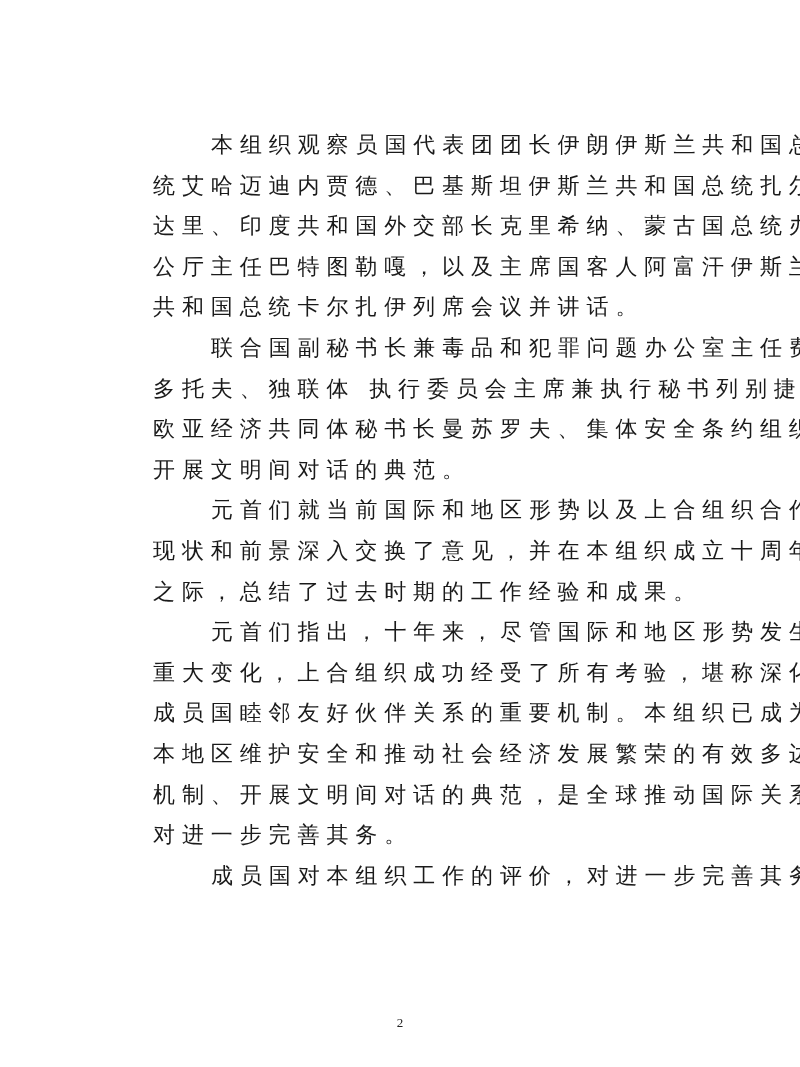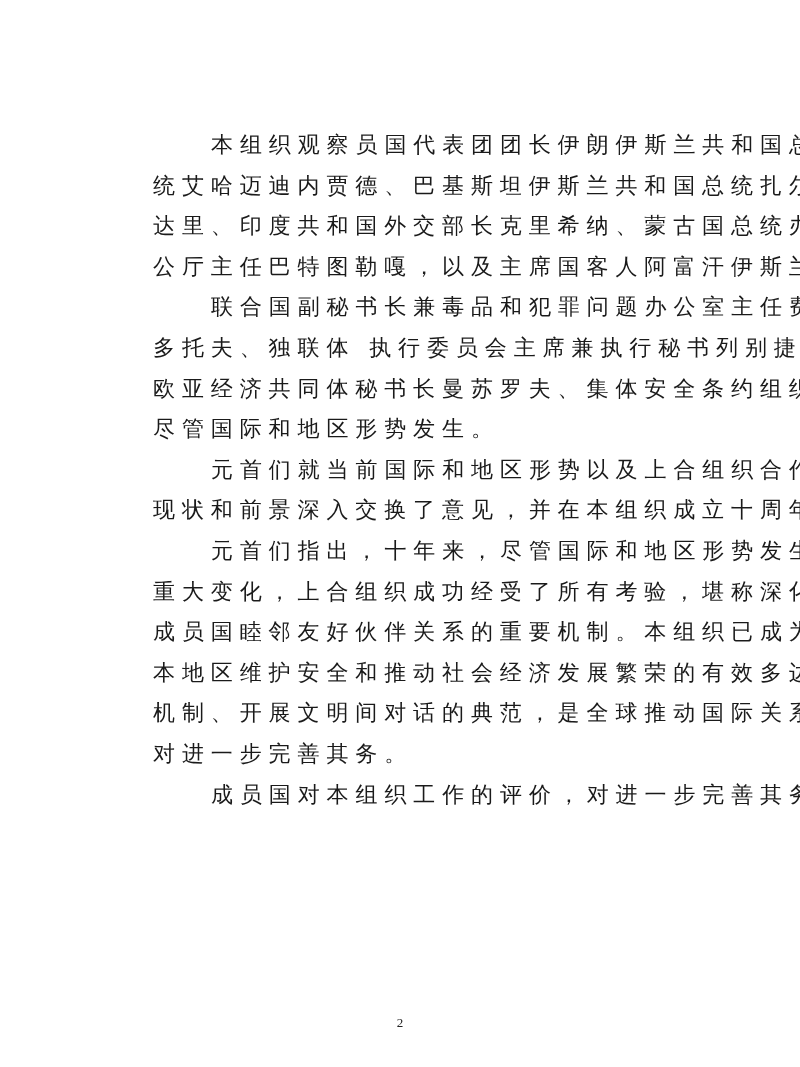--- a/index.html
+++ b/index.html
@@ -34,32 +34,34 @@
 <body>
 
 <div class="page">
   <div class="body-text">
 
     <p class="para">
       <span class="line">本组织观察员国代表团团长伊朗伊斯兰共和国总</span>
       <span class="line">统艾哈迈迪内贾德、巴基斯坦伊斯兰共和国总统扎尔</span>
       <span class="line">达里、印度共和国外交部长克里希纳、蒙古国总统办</span>
       <span class="line">公厅主任巴特图勒嘎，以及主席国客人阿富汗伊斯兰</span>
+      <span class="line">共和国总统卡尔扎伊列席会议并讲话。</span>
     </p>
 
     <p class="para">
       <span class="line">联合国副秘书长兼毒品和犯罪问题办公室主任费</span>
       <span class="line">多托夫、独联体 执行委员会主席兼执行秘书列别捷夫、</span>
       <span class="line">欧亚经济共同体秘书长曼苏罗夫、集体安全条约组织</span>
-      <span class="line">尽管国际和地区形势发生。</span>
+      <span class="line">开展文明间对话的典范。</span>
     </p>
 
     <p class="para">
       <span class="line">元首们就当前国际和地区形势以及上合组织合作</span>
       <span class="line">现状和前景深入交换了意见，并在本组织成立十周年</span>
+      <span class="line">之际，总结了过去时期的工作经验和成果。</span>
     </p>
 
     <p class="para">
       <span class="line">元首们指出，十年来，尽管国际和地区形势发生</span>
       <span class="line">重大变化，上合组织成功经受了所有考验，堪称深化</span>
       <span class="line">成员国睦邻友好伙伴关系的重要机制。本组织已成为</span>
       <span class="line">本地区维护安全和推动社会经济发展繁荣的有效多边</span>
       <span class="line">机制、开展文明间对话的典范，是全球推动国际关系</span>
       <span class="line">对进一步完善其务。</span>
     </p>

